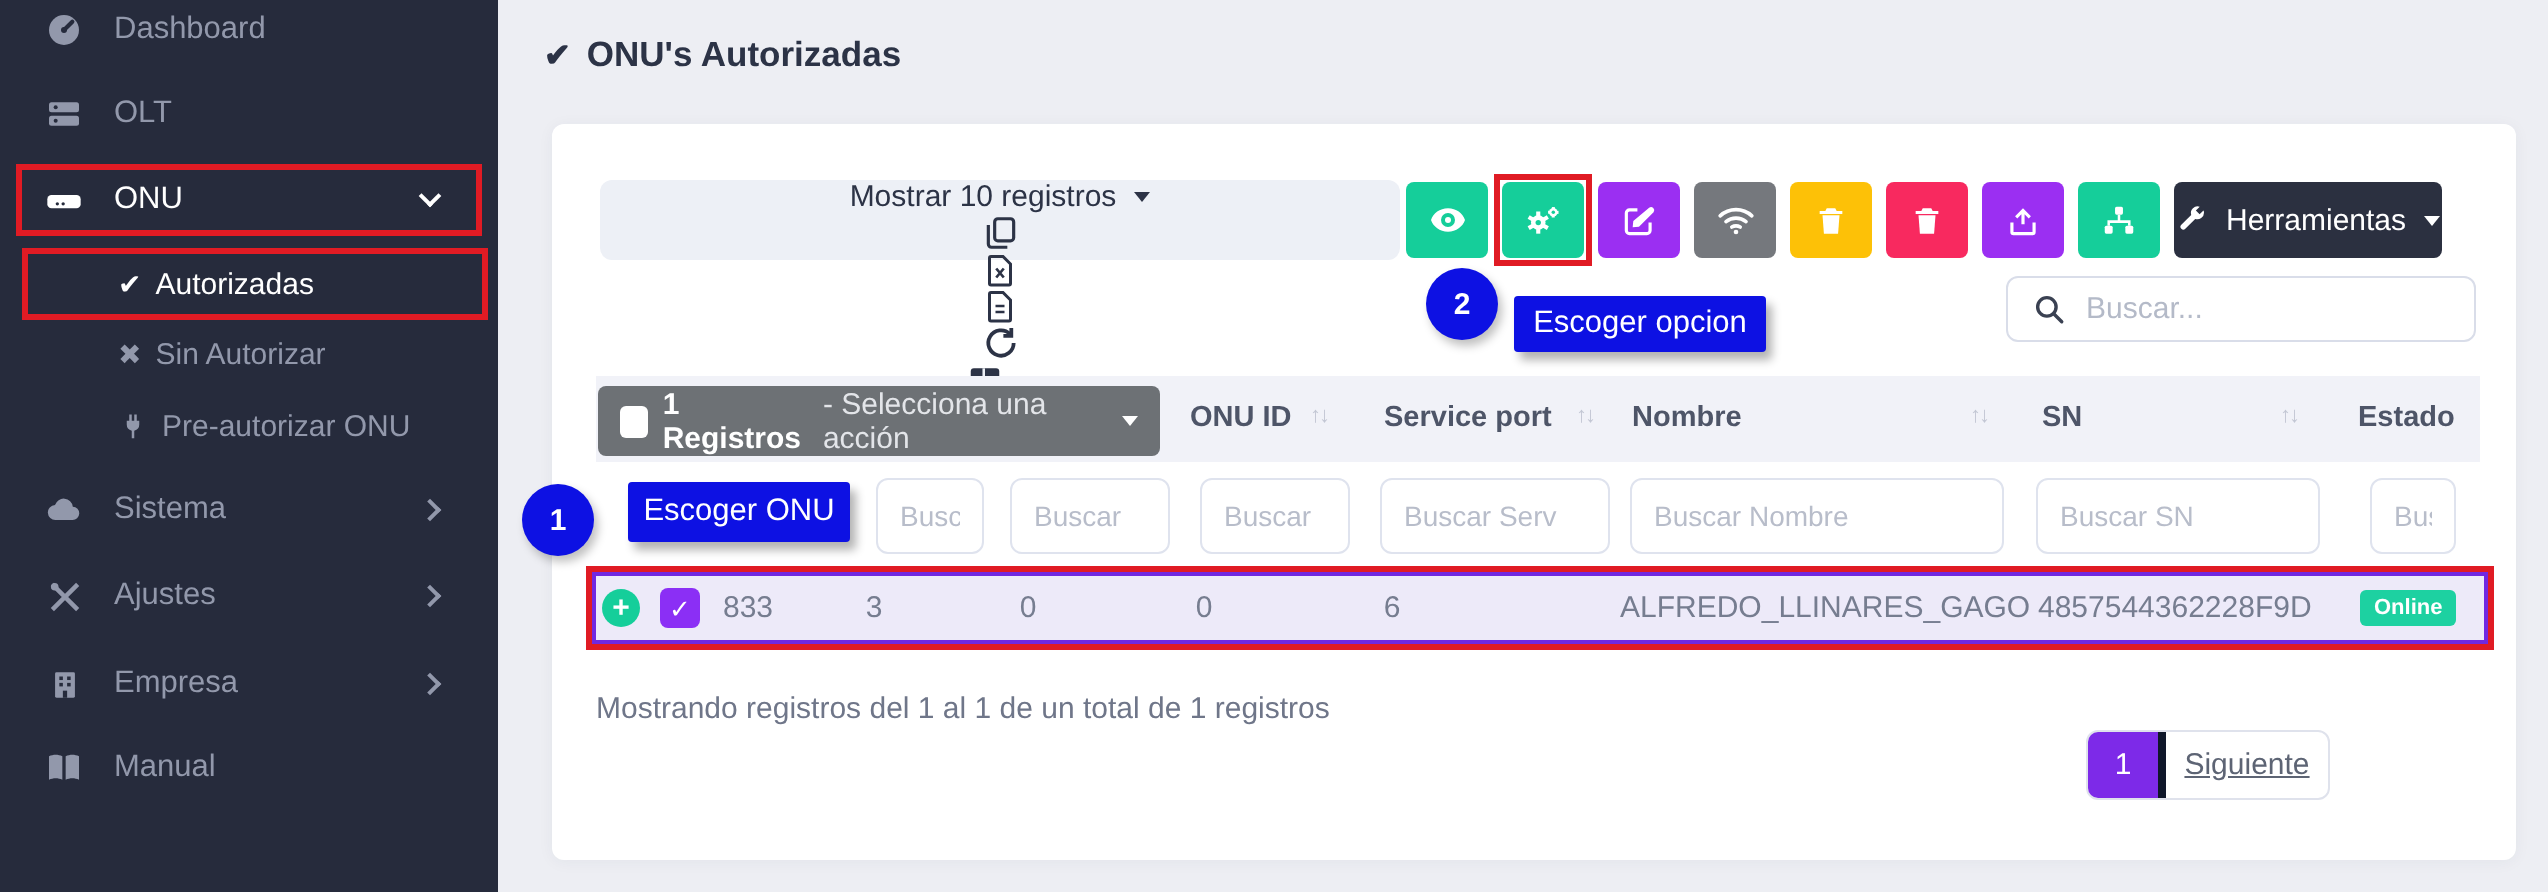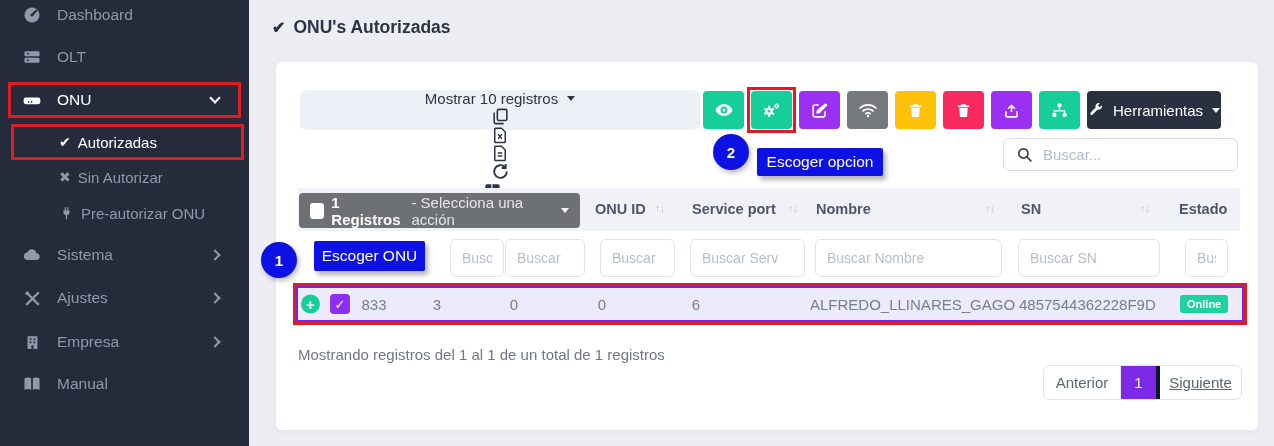--- a/index.html
+++ b/index.html
@@ -368,21 +368,21 @@
   <span class="th" style="left:319px">ONU ID</span>
   <span class="sort" style="left:379px">↑↓</span>
   <span class="th" style="left:416px">Service port</span>
   <span class="sort" style="left:512px">↑↓</span>
   <span class="th" style="left:540px">Nombre</span>
   <span class="sort" style="left:709px">↑↓</span>
   <span class="th" style="left:745px">SN</span>
   <span class="sort" style="left:864px">↑↓</span>
   <span class="th" style="left:903px">Estado</span>
 
-  <input class="fin" style="left: 174px; width: 54px;" placeholder="Busc">
+  <input class="fin" style="left: 162px; width: 54px;" placeholder="Busc">
   <input class="fin" style="left: 229px; width: 80px;" placeholder="Buscar">
   <input class="fin" style="left: 324px; width: 75px;" placeholder="Buscar">
   <input class="fin" style="left: 414px; width: 115px;" placeholder="Buscar Serv">
   <input class="fin" style="left: 539px; width: 187px;" placeholder="Buscar Nombre">
   <input class="fin" style="left: 742px; width: 142px;" placeholder="Buscar SN">
   <input class="fin" style="left: 909px; width: 43px;" placeholder="Bus">
 
   <div class="ann-circle" style="left:-15px; top:180px;">
     <span>1</span>
   </div>
@@ -400,17 +400,16 @@
       <span class="cell cnum" style="left:284px">0</span>
       <span class="cell cnum" style="left:378px">6</span>
       <span class="cell" style="left:512px">ALFREDO_LLINARES_GAGO</span>
       <span class="cell" style="left:721px">4857544362228F9D</span>
       <span class="badge">Online</span>
     </div>
   </div>
 
   <div class="info">Mostrando registros del 1 al 1 de un total de 1 registros</div>
   <div class="pager">
-    <span class="pg prev">Anterior</span>
     <span class="pg cur">1</span>
     <span class="pg next">Siguiente</span>
   </div>
 </div>
 
 </body></html>

